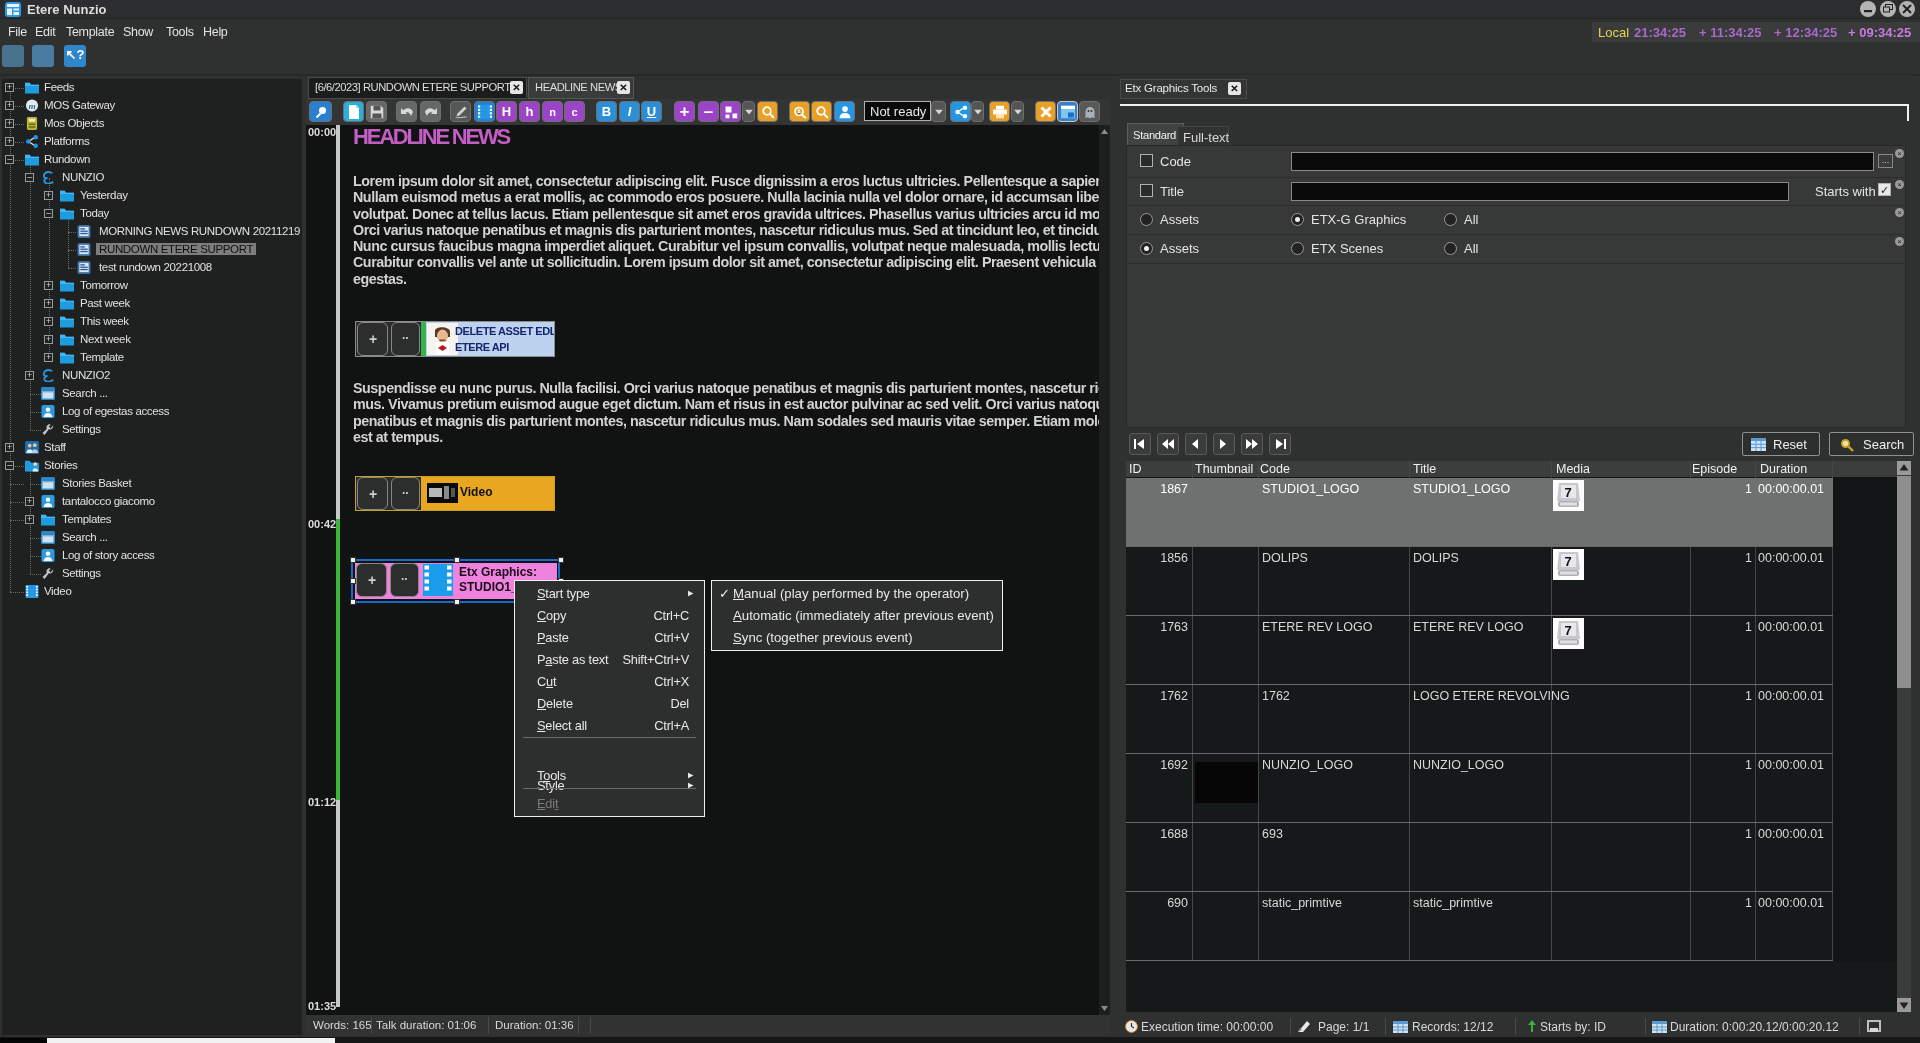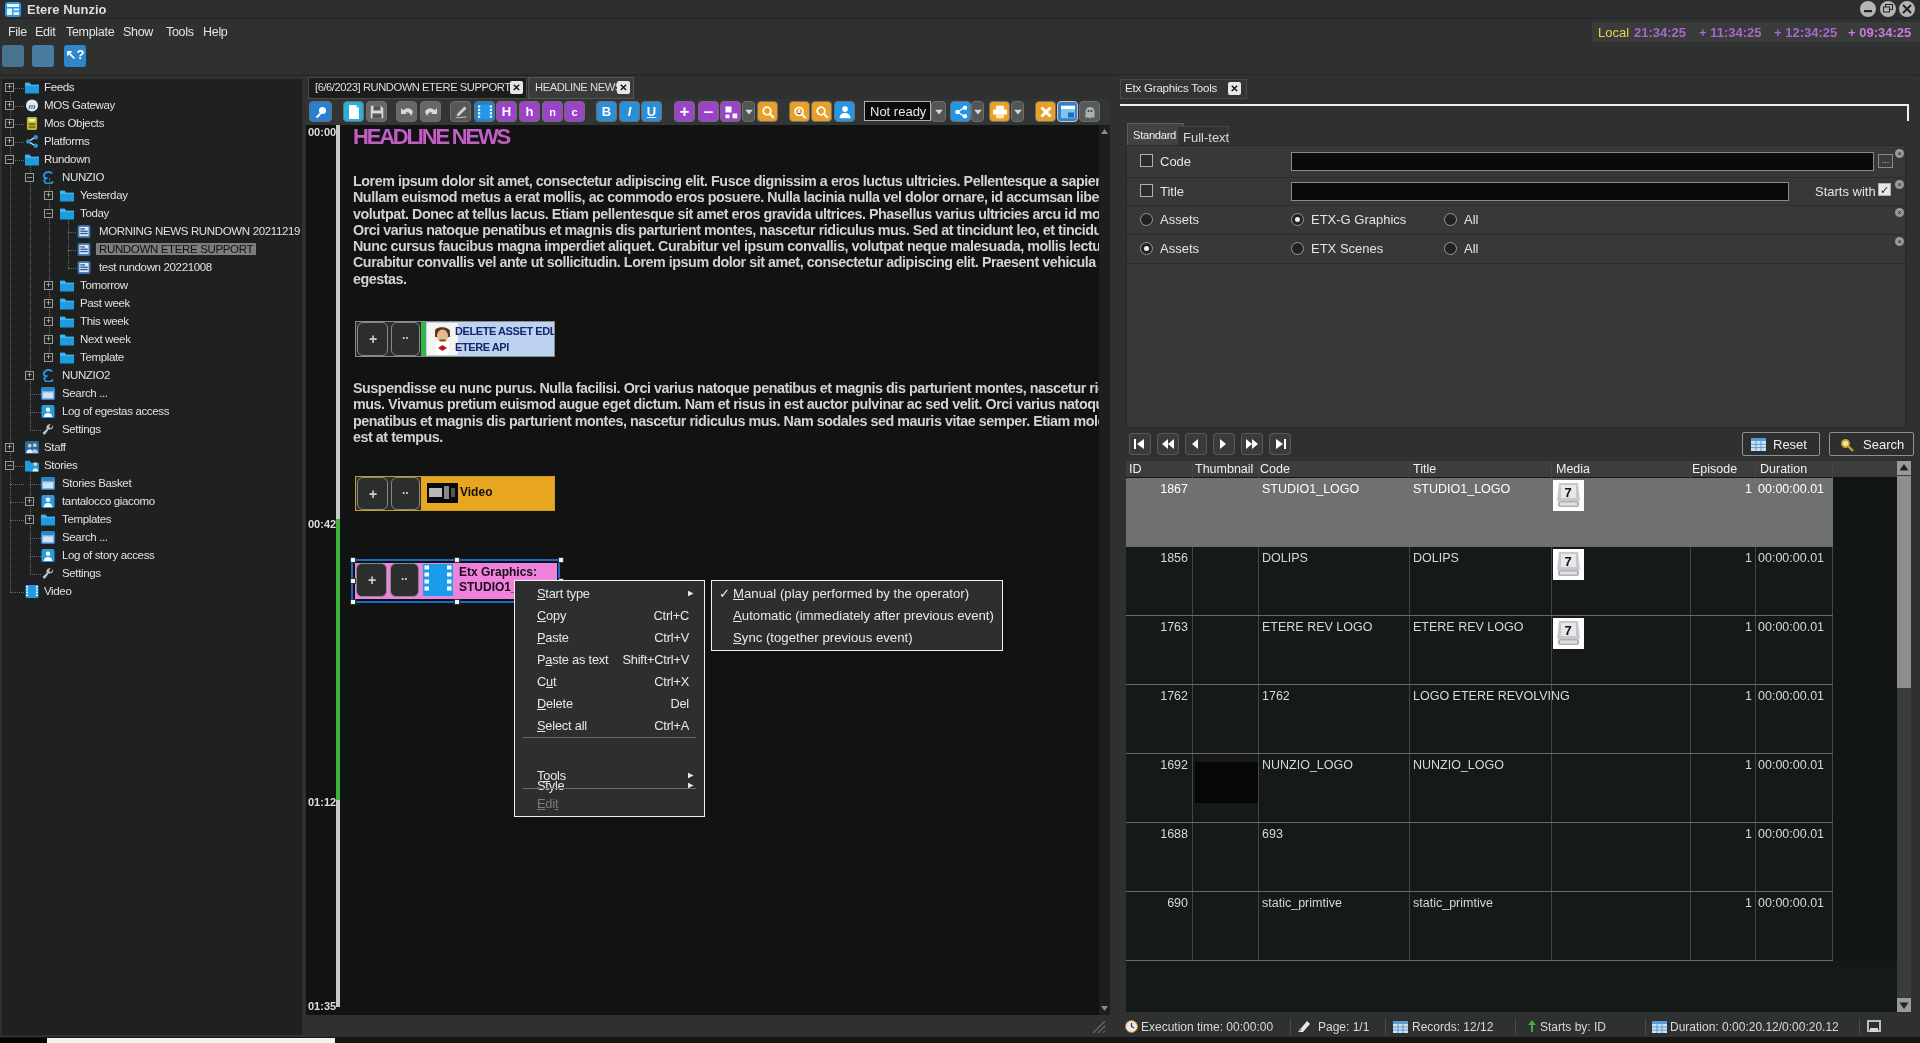--- a/index.html
+++ b/index.html
@@ -642,20 +642,29 @@
   <svg class="abs" style="left:1100px;top:128px;" width="9" height="7">
       <path d="M4.5 1L8 6H1z" fill="#8a8a8a"></path>
     </svg>
   <svg class="abs" style="left:1100px;top:1005px;" width="9" height="7">
       <path d="M4.5 6L1 1h7z" fill="#8a8a8a"></path>
     </svg>
   <svg class="abs" style="left:1092px;top:1020px;" width="14" height="13">
       <path d="M13 1L1 13M13 6L6 13M13 11l-2 2" stroke="#6a6a6a" stroke-width="1.2"></path>
     </svg>
 
+  <div class="abs" id="edstatus">
+    <span style="position:absolute;left:7px;top:4px;">Words: 165</span>
+    <span style="position:absolute;left:70px;top:4px;">Talk duration: 01:06</span>
+    <span style="position:absolute;left:189px;top:4px;">Duration: 01:36</span>
+    <div style="position:absolute;left:65px;top:2px;width:1px;height:17px;background:#1d1d1d;border-right:1px solid #4a4a4a;"></div>
+    <div style="position:absolute;left:182px;top:2px;width:1px;height:17px;background:#1d1d1d;border-right:1px solid #4a4a4a;"></div>
+    <div style="position:absolute;left:272px;top:2px;width:1px;height:17px;background:#1d1d1d;border-right:1px solid #4a4a4a;"></div>
+    <div style="position:absolute;left:284px;top:2px;width:1px;height:17px;background:#1d1d1d;border-right:1px solid #4a4a4a;"></div>
+  </div>
 
   <div class="abs" id="cmenu">
       <div class="mi" style="top:2px;">
         <span class="mtext"><u>S</u>tart type</span>
       </div>
 <div class="mi" style="top:24px;">
         <span class="mtext"><u>C</u>opy</span>
         <span class="mshort">Ctrl+C</span>
       </div>
 <div class="mi" style="top:46px;">

